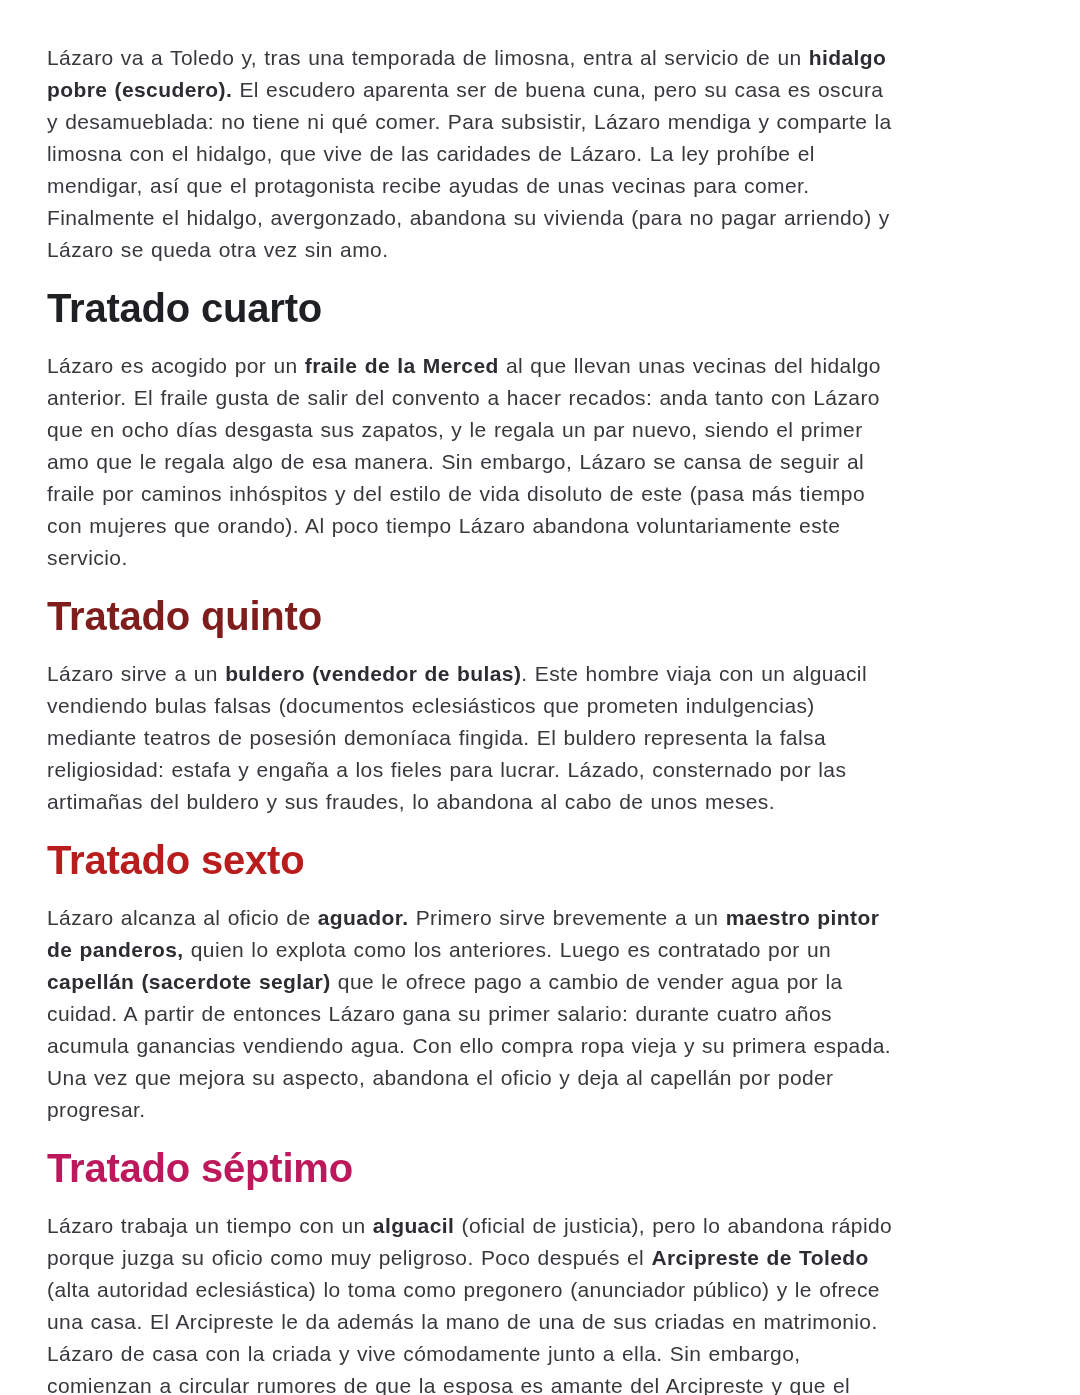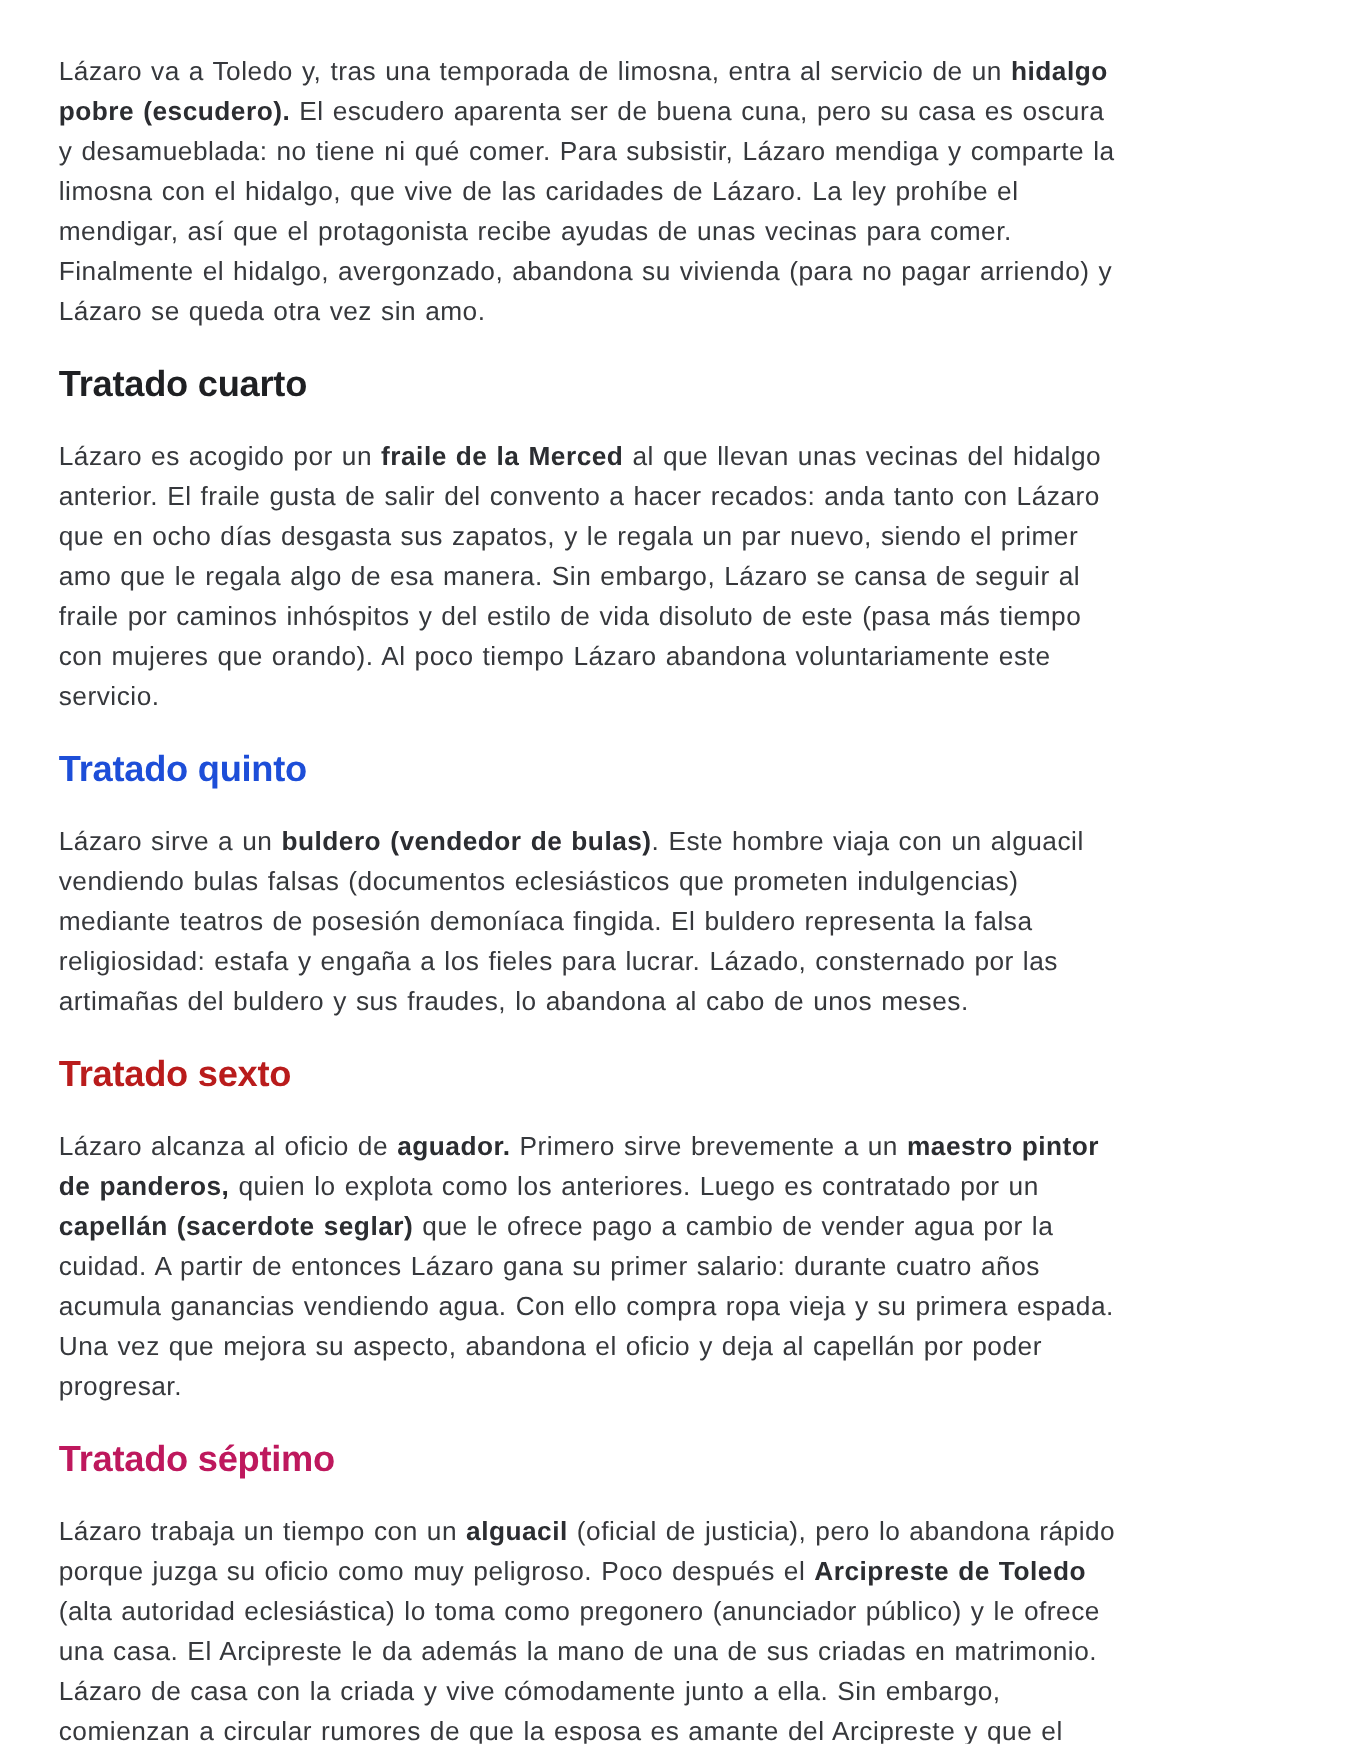--- a/index.html
+++ b/index.html
@@ -25,33 +25,33 @@
     letter-spacing: 0.4px;
     word-spacing: 1px;
     color: #36383c;
   }
   .doc p strong {
     font-weight: 700;
     color: #2b2d31;
   }
   .doc h2 {
     margin: 20px 0 22px 0;
-    font-size: 29px;
+    font-size: 40px;
     line-height: 40px;
     font-weight: 700;
     letter-spacing: -0.2px;
     color: #1f2023;
   }
 </style>
 </head>
 <body style="background: rgb(255, 255, 255);">
 
 <main class="doc">
     <p style="color: rgb(54, 56, 60);">Lázaro va a Toledo y, tras una temporada de limosna, entra al servicio de un <strong>hidalgo pobre (escudero).</strong> El escudero aparenta ser de buena cuna, pero su casa es oscura y desamueblada: no tiene ni qué comer. Para subsistir, Lázaro mendiga y comparte la limosna con el hidalgo, que vive de las caridades de Lázaro. La ley prohíbe el mendigar, así que el protagonista recibe ayudas de unas vecinas para comer. Finalmente el hidalgo, avergonzado, abandona su vivienda (para no pagar arriendo) y Lázaro se queda otra vez sin amo.</p>
     <h2 style="color: rgb(31, 32, 35);">Tratado cuarto</h2>
     <p style="color: rgb(54, 56, 60);">Lázaro es acogido por un <strong>fraile de la Merced</strong> al que llevan unas vecinas del hidalgo anterior. El fraile gusta de salir del convento a hacer recados: anda tanto con Lázaro que en ocho días desgasta sus zapatos, y le regala un par nuevo, siendo el primer amo que le regala algo de esa manera. Sin embargo, Lázaro se cansa de seguir al fraile por caminos inhóspitos y del estilo de vida disoluto de este (pasa más tiempo con mujeres que orando). Al poco tiempo Lázaro abandona voluntariamente este servicio.</p>
-    <h2 style="color: #1d4ed8;">Tratado quinto</h2>
+    <h2 style="color: #7f1d1d;">Tratado quinto</h2>
     <p style="color: rgb(54, 56, 60);">Lázaro sirve a un <strong>buldero (vendedor de bulas)</strong>. Este hombre viaja con un alguacil vendiendo bulas falsas (documentos eclesiásticos que prometen indulgencias) mediante teatros de posesión demoníaca fingida. El buldero representa la falsa religiosidad: estafa y engaña a los fieles para lucrar. Lázado, consternado por las artimañas del buldero y sus fraudes, lo abandona al cabo de unos meses.</p>
     <h2 style="color: #b91c1c;">Tratado sexto</h2>
     <p style="color: rgb(54, 56, 60);">Lázaro alcanza al oficio de <strong>aguador.</strong> Primero sirve brevemente a un <strong>maestro pintor de panderos,</strong> quien lo explota como los anteriores. Luego es contratado por un <strong>capellán (sacerdote seglar)</strong> que le ofrece pago a cambio de vender agua por la cuidad. A partir de entonces Lázaro gana su primer salario: durante cuatro años acumula ganancias vendiendo agua. Con ello compra ropa vieja y su primera espada. Una vez que mejora su aspecto, abandona el oficio y deja al capellán por poder progresar.</p>
     <h2 style="color: #be185d;">Tratado séptimo</h2>
     <p style="color: rgb(54, 56, 60);">Lázaro trabaja un tiempo con un <strong>alguacil</strong> (oficial de justicia), pero lo abandona rápido porque juzga su oficio como muy peligroso. Poco después el <strong>Arcipreste de Toledo</strong> (alta autoridad eclesiástica) lo toma como pregonero (anunciador público) y le ofrece una casa. El Arcipreste le da además la mano de una de sus criadas en matrimonio. Lázaro de casa con la criada y vive cómodamente junto a ella. Sin embargo, comienzan a circular rumores de que la esposa es amante del Arcipreste y que el matrimonio es un arreglo ficticio. La esposa se entristece, pero Lázaro la tranquiliza y</p>
   </main>
 
 </body></html>

